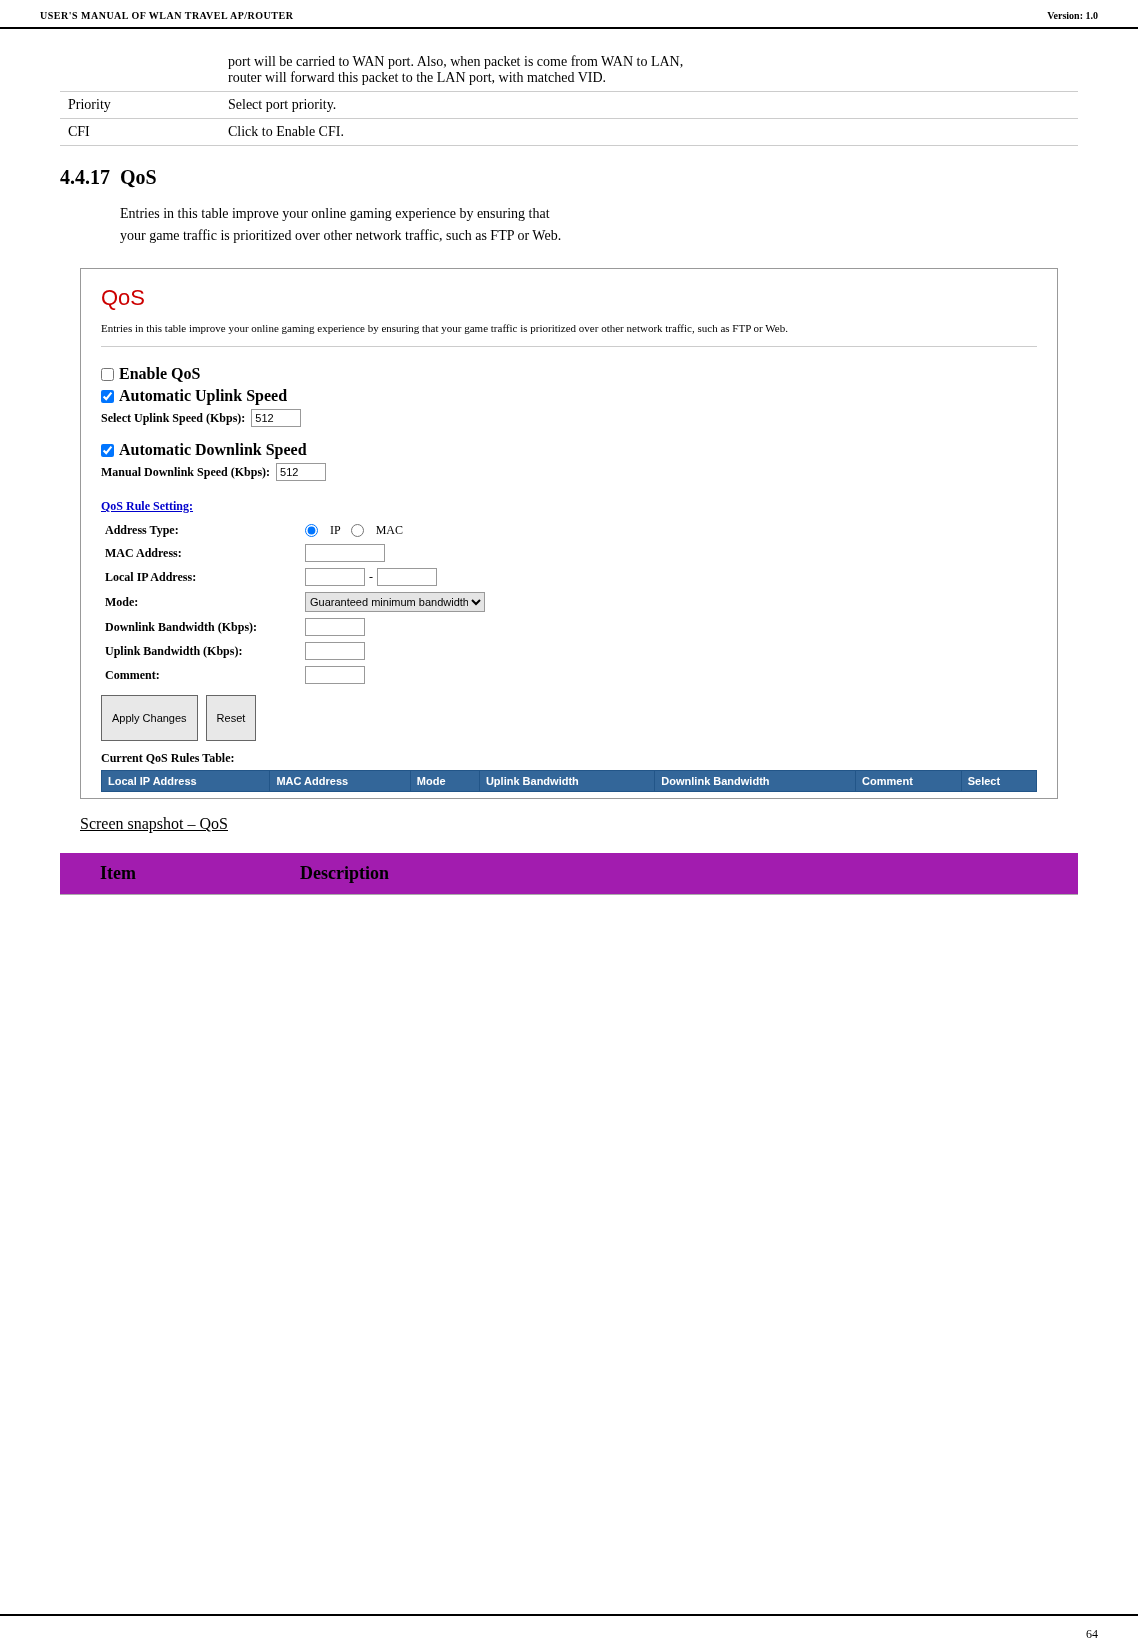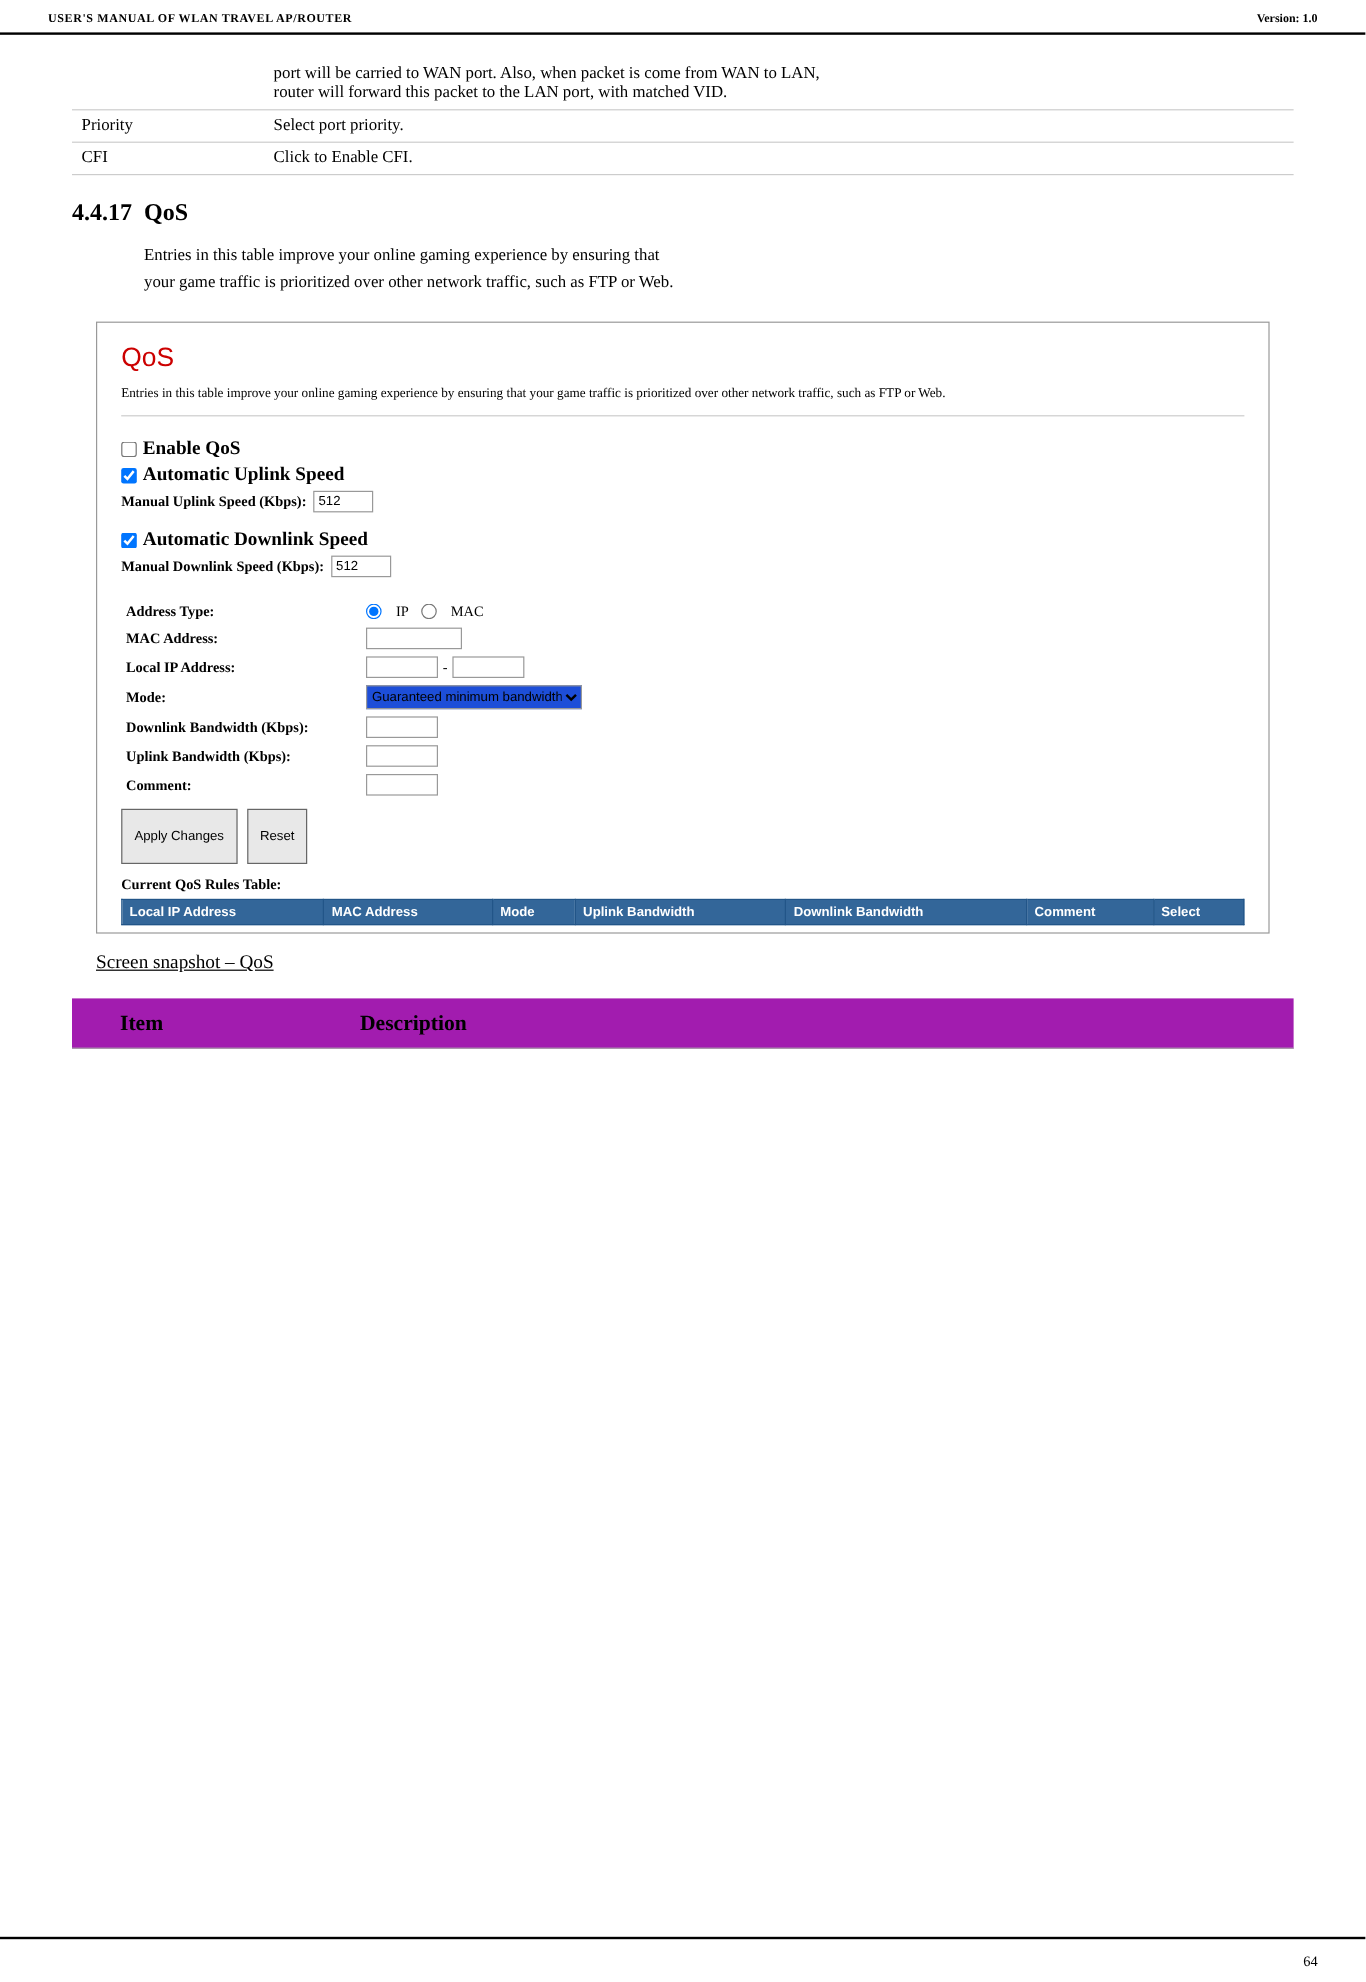--- a/index.html
+++ b/index.html
@@ -168,21 +168,21 @@
       gap: 10px;
     }
     .radio-group label {
       font-size: 12px;
       margin-left: 2px;
     }
     .mode-select {
       font-size: 11px;
       height: 20px;
       border: 1px solid #999;
-      background: #1d4ed8;
+      background: #e5e5e5;
       width: 180px;
     }
     .ip-group {
       display: flex;
       align-items: center;
       gap: 4px;
     }
     .button-row {
       display: flex;
       gap: 8px;
@@ -304,38 +304,39 @@
         <input type="checkbox" style="">
         <span class="checkbox-label">Enable QoS</span>
       </div>
 
       <div class="checkbox-row">
         <input type="checkbox" checked="" style="">
         <span class="checkbox-label">Automatic Uplink Speed</span>
       </div>
 
       <div class="manual-speed-row">
-        <span class="manual-speed-label">Manual Uplink Speed (Kbps):</span>
+        <span class="manual-speed-label">Select Uplink Speed (Kbps):</span>
         <input type="text" class="manual-speed-input" value="512" style="">
       </div>
 
       <div style="height:6px;"></div>
 
       <div class="checkbox-row">
         <input type="checkbox" checked="" style="">
         <span class="checkbox-label">Automatic Downlink Speed</span>
       </div>
 
       <div class="manual-speed-row">
         <span class="manual-speed-label">Manual Downlink Speed (Kbps):</span>
         <input type="text" class="manual-speed-input" value="512" style="">
       </div>
 
       <div style="height:10px;"></div>
 
+      <div class="qos-rule-heading">QoS Rule Setting:</div>
 
       <table class="rule-table">
         <tbody>
 
           <tr>
             <td>Address Type:</td>
             <td>
               <div class="radio-group">
                 <input type="radio" name="addrtype" checked="" style="">
                 <label>IP</label>

